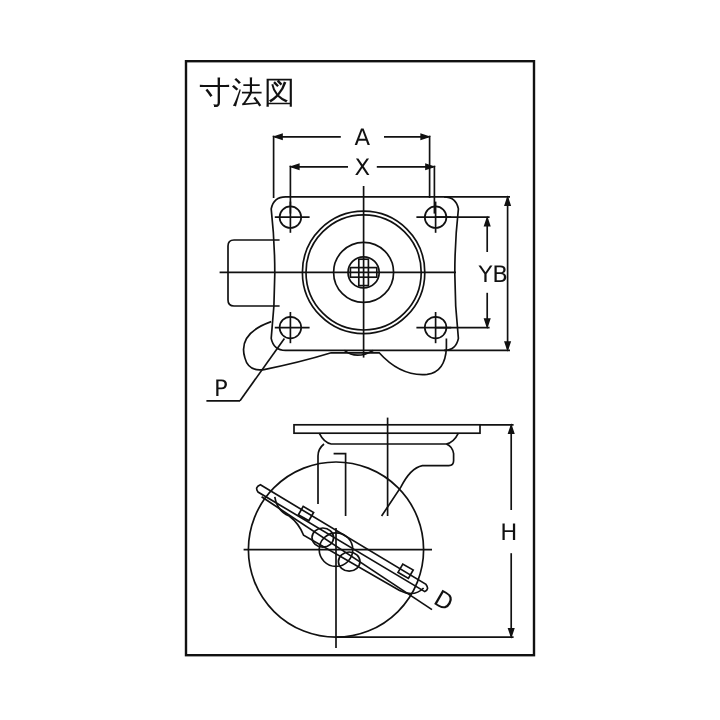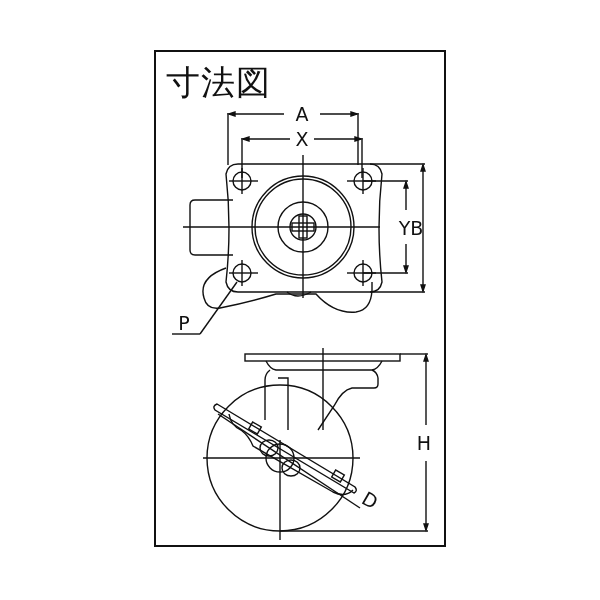--- a/index.html
+++ b/index.html
@@ -1,18 +1,18 @@
 <!DOCTYPE html>
 <html><head>
 <meta charset="utf-8">
 <style>
   html, body { margin:0; padding:0; background:#ffffff; }
   body { width:600px; height:600px; position:relative; overflow:hidden; font-family:"DejaVu Sans", sans-serif; }
   #frame { position:absolute; left:154px; top:50px; width:292px; height:497px; border:2px solid #111; box-sizing:border-box; }
-  #title { position:absolute; left:166px; top:60px; font-size:34px; color:#111; letter-spacing:1px; font-family:"DejaVu Sans", sans-serif; }
+  #title { position:absolute; left:166px; top:60px; font-size:26px; color:#111; letter-spacing:1px; font-family:"DejaVu Sans", sans-serif; }
   svg { position:absolute; left:0; top:0; }
   .lbl { font-family:"DejaVu Sans", sans-serif; font-size:19px; fill:#111; }
 </style>
 </head>
 <body>
 
 <div id="frame"></div>
 <div id="title">寸法図</div>
 
 <svg width="600" height="600" viewBox="0 0 600 600">

